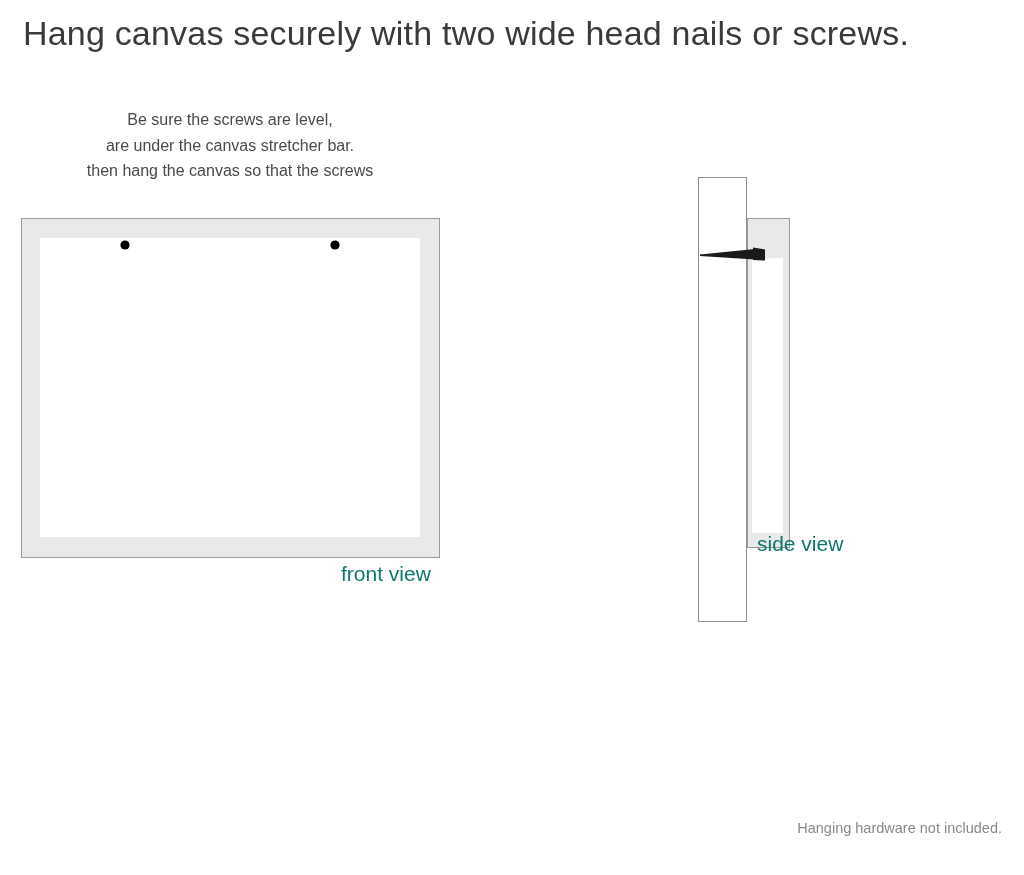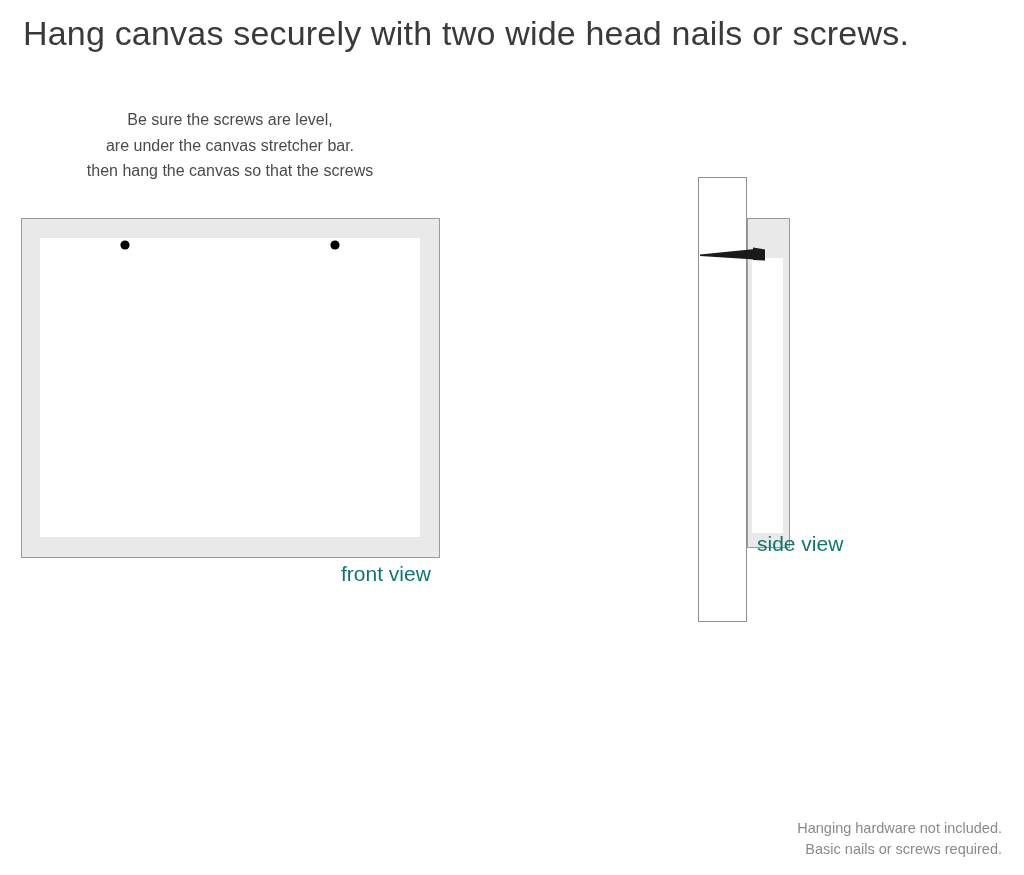--- a/index.html
+++ b/index.html
@@ -138,16 +138,15 @@
         <polygon points="753,247.5 765,249.5 765,260.5 753,260" fill="#1a1a1a"></polygon>
       </g>
     </g>
   </svg>
 
   <div class="view-label label-front">front view</div>
   <div class="view-label label-side">side view</div>
 
   <div class="footer">
     <span class="footer-line">Hanging hardware not included.</span>
-    <span class="footer-line">Basic nails or screws required.</span>
   </div>
 
 </div>
 
 </body></html>

